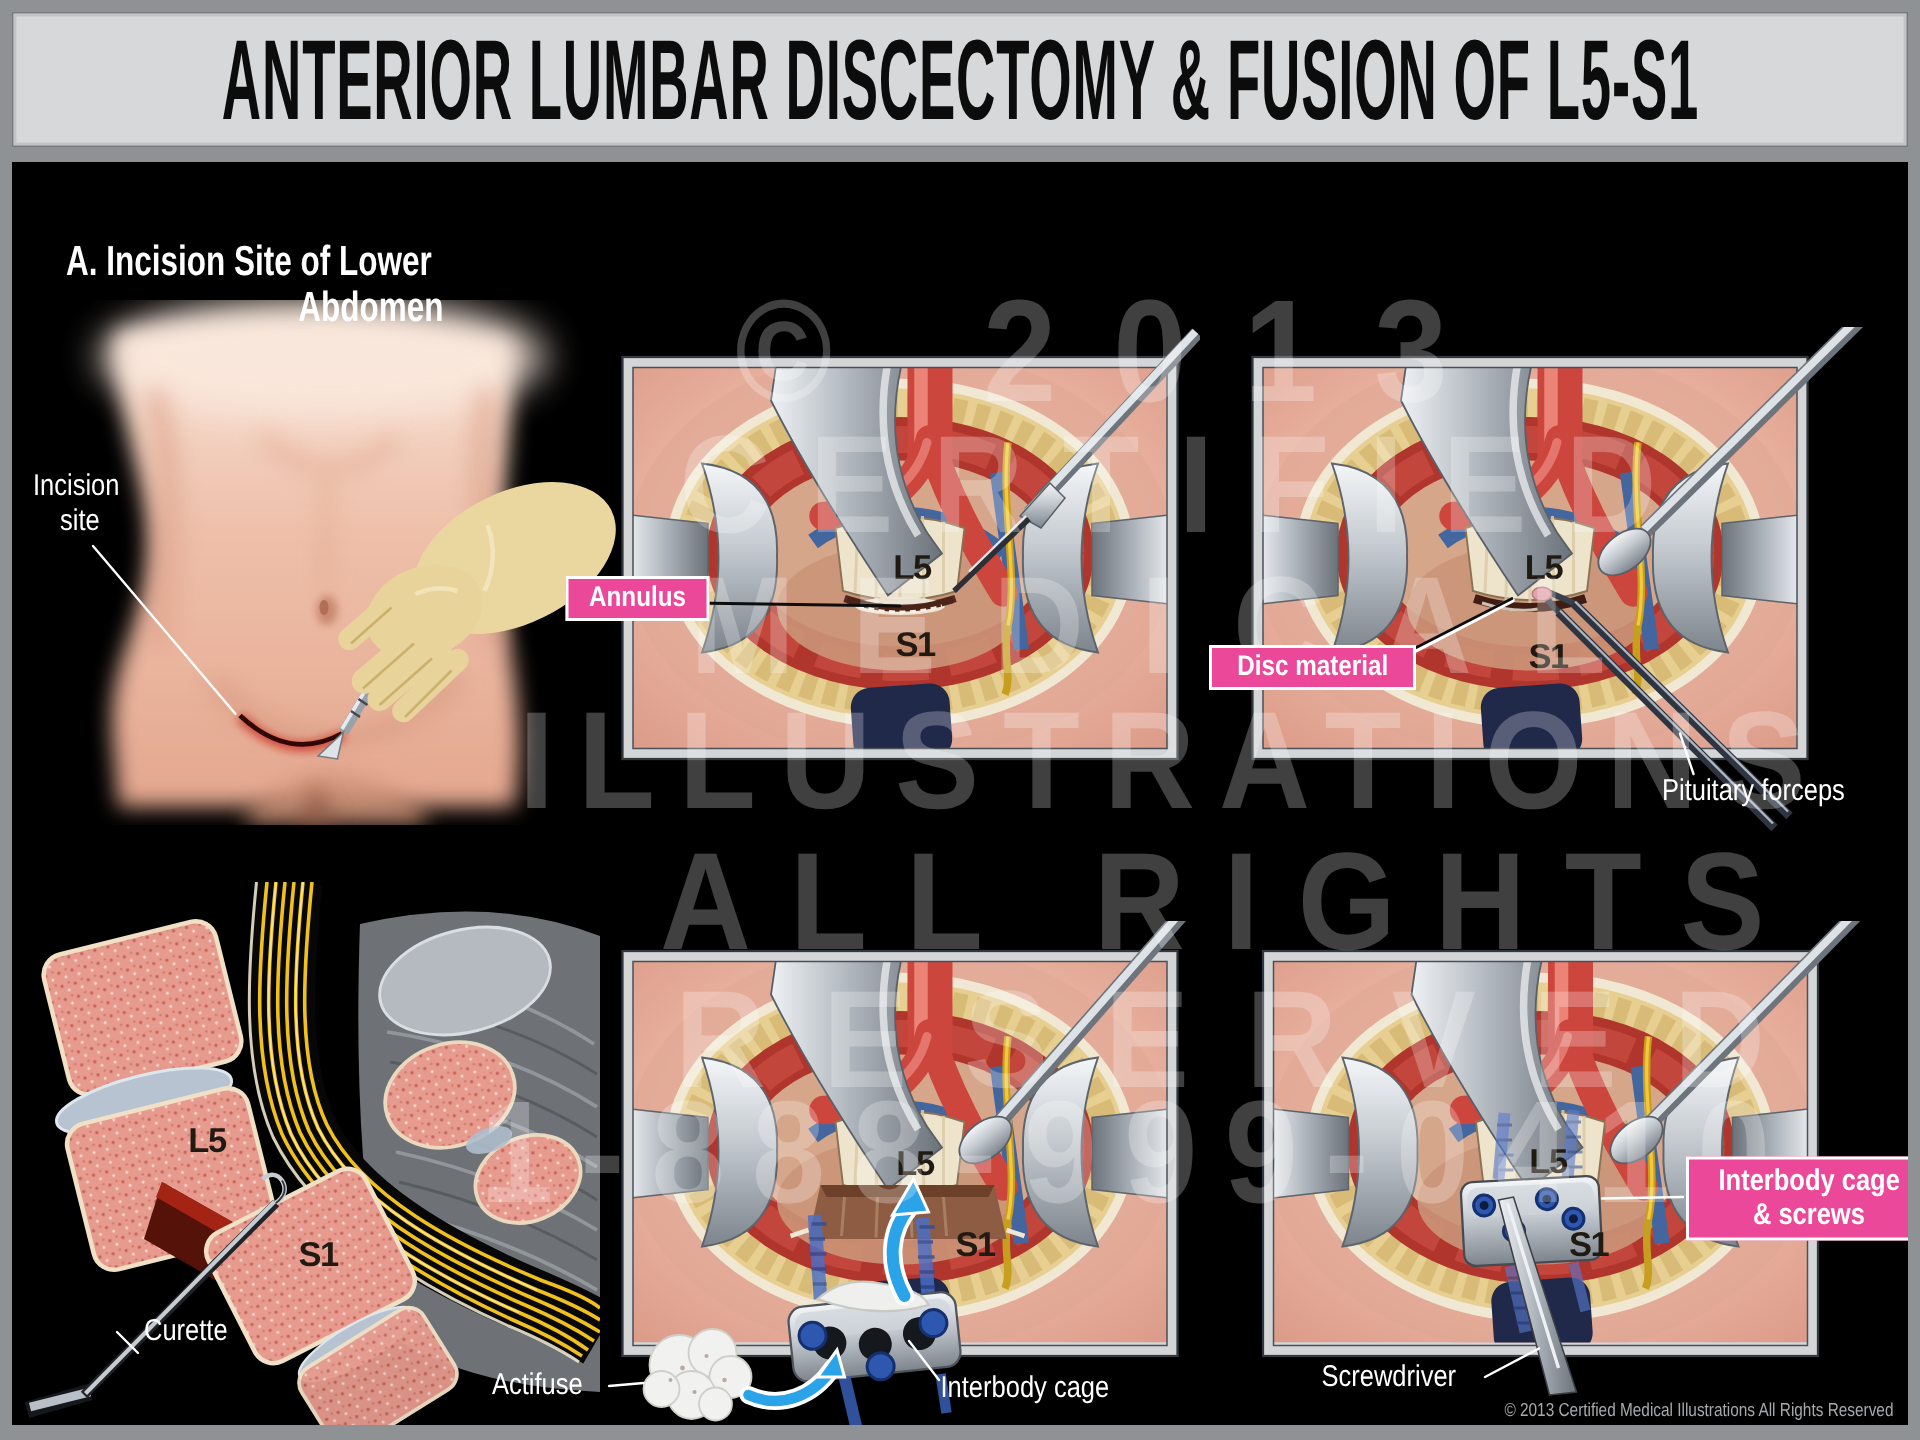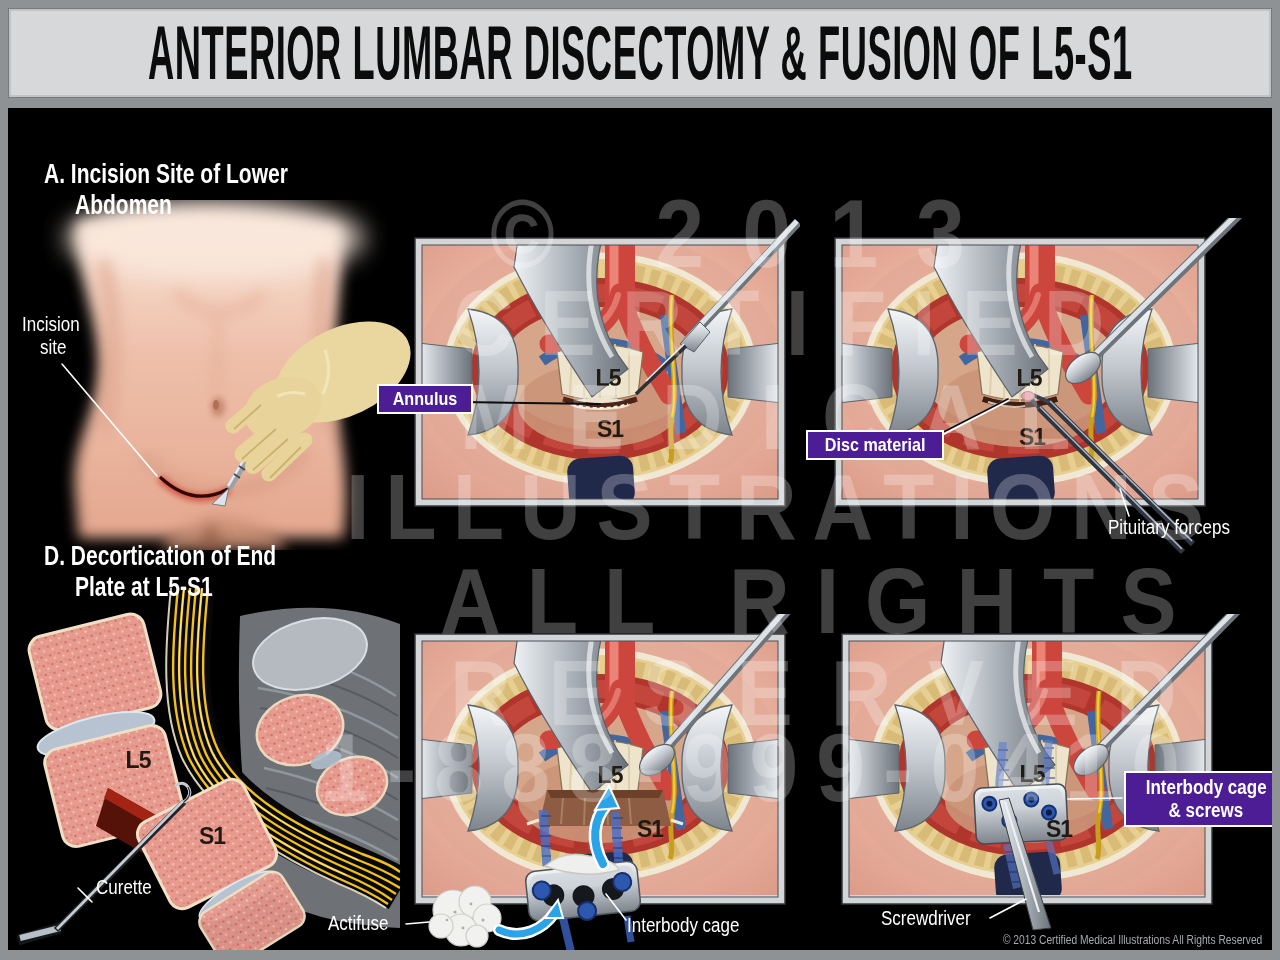--- a/index.html
+++ b/index.html
@@ -4,29 +4,29 @@
 <style>
   * { margin:0; padding:0; box-sizing:border-box; }
   html,body { width:1280px; height:960px; background:#000; font-family:"Liberation Sans", sans-serif; overflow:hidden; }
   #poster { position:absolute; left:0; top:0; width:1280px; height:960px; background:#8f9295; }
   #titlebar { position:absolute; left:8px; top:8px; width:1264px; height:90px; background:#d7d8d9;
               border:1px solid #77797c; box-shadow:inset 0 0 0 2px #c2c3c5; display:flex; align-items:center; justify-content:center; }
   #main-title { font-weight:bold; font-size:66px; color:#0c0c0c; white-space:nowrap; letter-spacing:1px;
                 transform:scale(0.55,1.15); transform-origin:center; }
   #content { position:absolute; left:8px; top:108px; width:1264px; height:842px; background:#000; overflow:hidden; }
   .canvas { position:absolute; z-index:5; }
-  .heading { position:absolute; z-index:10; color:#fff; font-weight:bold; font-size:28px; line-height:31px; }
+  .heading { position:absolute; z-index:10; color:#fff; font-weight:bold; font-size:28px; line-height:31px;text-align:right; }
   .heading .hline { transform:scaleX(0.75); transform-origin:left; white-space:nowrap; }
   .heading .cont { margin-left:31px; }
   .wm { position:absolute; z-index:8; color:rgba(255,255,255,0.25); font-weight:bold; white-space:nowrap;
         transform:scaleY(1.1); transform-origin:left top; pointer-events:none; }
   #lines { position:absolute; left:0; top:0; z-index:11; pointer-events:none; }
   .wlabel { position:absolute; z-index:12; color:#fff; font-weight:normal; font-size:20px; white-space:nowrap; }
   .wlabel > span { display:inline-block; transform:scaleX(0.85); transform-origin:left; }
-  .label-box { position:absolute; z-index:12; background:#4c1d95; border:2px solid #fff; color:#fff;
+  .label-box { position:absolute; z-index:12; background:#ec4899; border:2px solid #fff; color:#fff;
                font-weight:bold; font-size:19px; padding:2px 8px; white-space:nowrap; }
   .label-box > span { display:inline-block; transform:scaleX(0.85); transform-origin:center; }
   #incision-label { text-align:center; line-height:23px; }
   #cage-screws-label { text-align:center; line-height:23px; font-size:20px; padding:3px 9px; }
   #footer { position:absolute; z-index:12; right:10px; top:933px; color:#a6aaad; font-size:12.5px; white-space:nowrap;
             transform:scaleX(0.82); transform-origin:right; }
   svg text.vlab { font-family:"Liberation Sans",sans-serif; font-weight:bold; font-size:23px; fill:#211a12; letter-spacing:-1px; text-anchor:middle; }
 </style>
 </head>
 <body>
@@ -419,24 +419,20 @@
       <div class="wm" style="left:338px; top:346px; font-size:84px; letter-spacing:16px">ILLUSTRATIONS</div>
       <div class="wm" style="left:432px; top:440px; font-size:84px; letter-spacing:26px">ALL RIGHTS</div>
       <div class="wm" style="left:442px; top:532px; font-size:84px; letter-spacing:38px">RESERVED</div>
       <div class="wm" style="left:312px; top:604px; font-size:88px; letter-spacing:18px">1-888-999-0410</div>
     </div>
 
     <div class="heading" style="left:36px; top:50px">
       <div class="hline">A. Incision Site of Lower</div>
       <div class="hline cont">Abdomen</div>
     </div>
-    <div class="heading" style="left:36px; top:432px">
-      <div class="hline">D. Decortication of End</div>
-      <div class="hline cont">Plate at L5-S1</div>
-    </div>
 
     <svg id="lines" width="1264" height="842" viewBox="0 0 1264 842">
       <g stroke-linecap="round" fill="none">
         <line x1="54" y1="256" x2="149" y2="368" stroke="#fff" stroke-width="1.6"></line>
         <line x1="454" y1="294" x2="592" y2="296" stroke="#0d0d0d" stroke-width="2"></line>
         <line x1="917" y1="335" x2="1000" y2="292" stroke="#fff" stroke-width="3.6"></line>
         <line x1="918" y1="333" x2="1000" y2="291" stroke="#0d0d0d" stroke-width="1.8"></line>
         <line x1="1121" y1="408" x2="1112" y2="381" stroke="#fff" stroke-width="1.6"></line>
         <line x1="84" y1="794" x2="70" y2="780" stroke="#fff" stroke-width="1.6"></line>
         <line x1="398" y1="816" x2="421" y2="814" stroke="#fff" stroke-width="1.6"></line>

